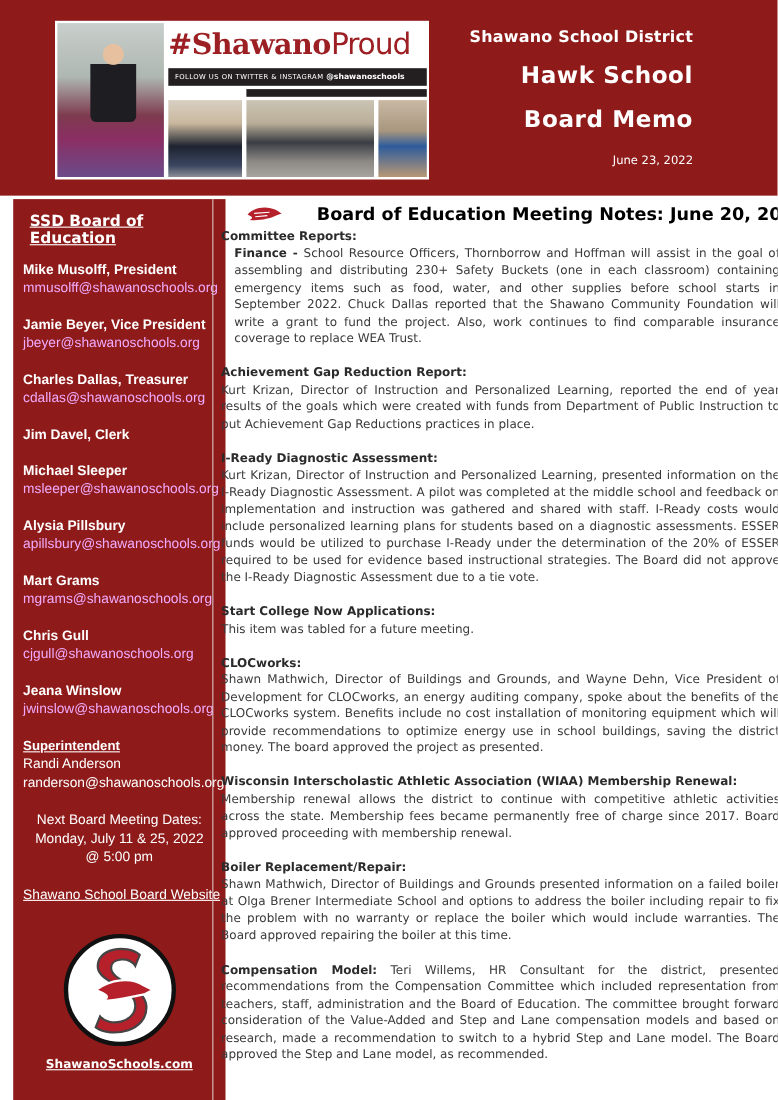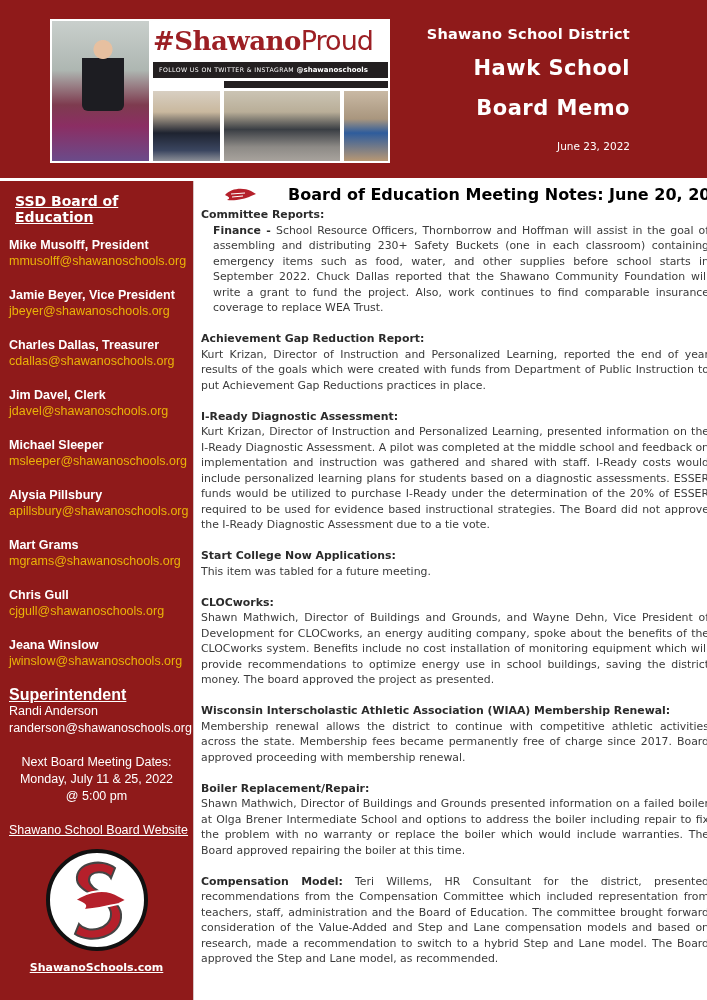--- a/index.html
+++ b/index.html
@@ -49,34 +49,34 @@
 
   .header-text { position: absolute; left: 412px; top: 26px; width: 218px; text-align: right; color: #ffffff; }
   .district { font-size: 14.5px; font-weight: bold; letter-spacing: 0.2px; }
   .memo-title { font-size: 21px; font-weight: bold; line-height: 40px; margin-top: 6px; letter-spacing: 0.5px; }
   .memo-date { font-size: 10.5px; margin-top: 12px; }
 
   .divider { position: absolute; left: 0; top: 178px; width: 707px; height: 3px; background: #ffffff; }
 
   
   .sidebar {
-    position: absolute; left: 0; top: 181px; width: 193px; height: 819px;
+    position: absolute; left: 12px; top: 181px; width: 193px; height: 819px;
     background: #8f1a1a; color: #ffffff;
     font-family: "Liberation Sans", sans-serif;
   }
   .sidebar-title {
     display:block; margin: 12px 0 0 15px; font-family: "DejaVu Sans", sans-serif;
     font-size: 14px; font-weight: bold; text-decoration: underline; color: #ffffff;
   }
   .members { margin: 12px 0 0 9px; }
   .member { margin-bottom: 17px; }
   .member-name { font-size: 12.5px; font-weight: bold; line-height: 16px; }
-  .member-email { font-size: 12.5px; line-height: 17px; color: #eab308; }
+  .member-email { font-size: 12.5px; line-height: 17px; color: #f0abfc; }
   .supt { margin: 0 0 0 9px; }
-  .supt-title { font-size: 16px; font-weight: bold; text-decoration: underline; line-height: 16px; }
+  .supt-title { font-size: 12px; font-weight: bold; text-decoration: underline; line-height: 16px; }
   .supt-name, .supt-email { font-size: 12.5px; line-height: 17px; }
   .next-meeting { text-align: center; margin-top: 17px; font-size: 12.5px; line-height: 17px; }
   .board-site { display:block; margin: 18px 0 0 9px; font-size: 12.5px; color: #ffffff; text-decoration: underline; }
   .logo-wrap { position: absolute; left: 45px; top: 667px; width: 104px; height: 104px; }
   .site-link { position: absolute; left: 0; top: 780px; width: 193px; text-align: center;
     font-family: "DejaVu Sans", sans-serif; font-size: 11px; font-weight: bold; color: #ffffff; text-decoration: underline; }
   .sidebar-edge { position: absolute; left: 193px; top: 181px; width: 1px; height: 819px; background: #d7c4c4; }
 
   
   .main { position: absolute; left: 201px; top: 181px; width: 508px; color: #3a3a3a; font-size: 10.9px; line-height: 15.5px; }
@@ -126,21 +126,20 @@
     <div class="member">
       <div class="member-name">Jamie Beyer, Vice President</div>
       <div class="member-email">jbeyer@shawanoschools.org</div>
     </div>
     <div class="member">
       <div class="member-name">Charles Dallas, Treasurer</div>
       <div class="member-email">cdallas@shawanoschools.org</div>
     </div>
     <div class="member">
       <div class="member-name">Jim Davel, Clerk</div>
-      <div class="member-email">jdavel@shawanoschools.org</div>
     </div>
     <div class="member">
       <div class="member-name">Michael Sleeper</div>
       <div class="member-email">msleeper@shawanoschools.org</div>
     </div>
     <div class="member">
       <div class="member-name">Alysia Pillsbury</div>
       <div class="member-email">apillsbury@shawanoschools.org</div>
     </div>
     <div class="member">

